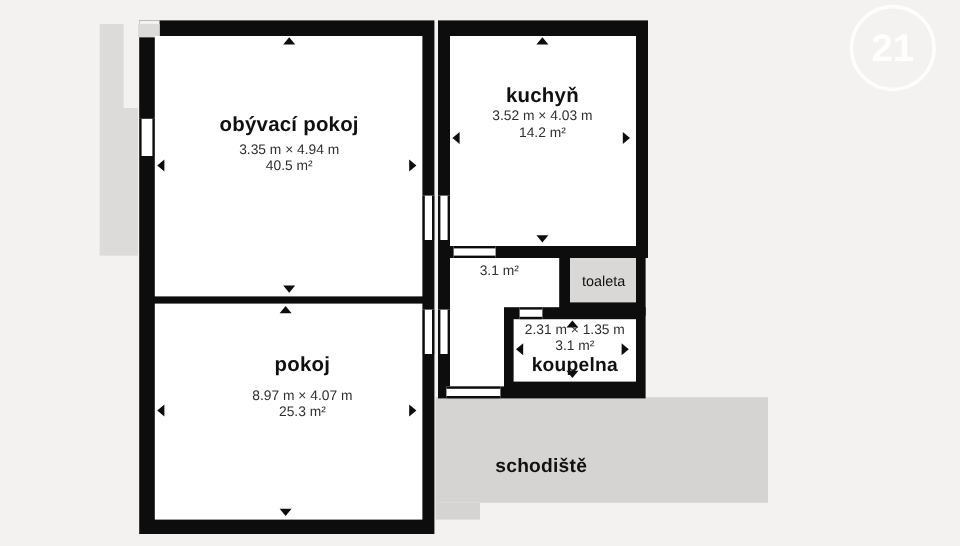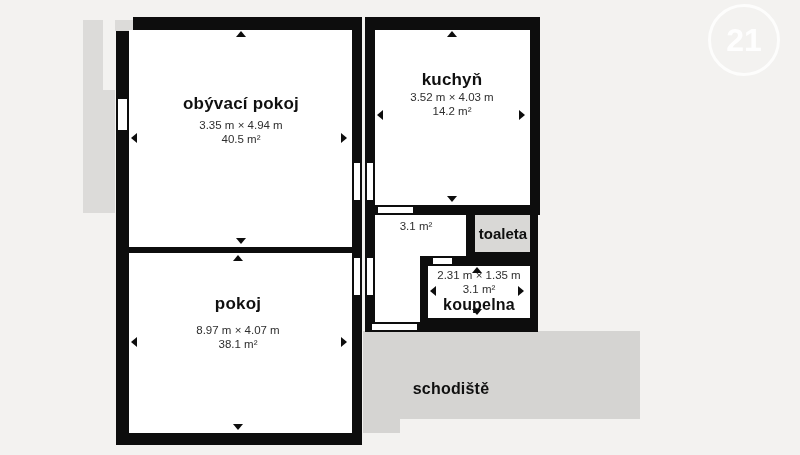--- a/index.html
+++ b/index.html
@@ -17,21 +17,21 @@
   .ar{position:absolute;width:0;height:0}
   .ar-up{border-left:5px solid transparent;border-right:5px solid transparent;border-bottom:6px solid #0d0d0d}
   .ar-down{border-left:5px solid transparent;border-right:5px solid transparent;border-top:6px solid #0d0d0d}
   .ar-left{border-top:5px solid transparent;border-bottom:5px solid transparent;border-right:6px solid #0d0d0d}
   .ar-right{border-top:5px solid transparent;border-bottom:5px solid transparent;border-left:6px solid #0d0d0d}
   .label{position:absolute;text-align:center}
   .rname{font-size:17px;font-weight:bold;line-height:20px;letter-spacing:.2px;color:#101010}
   .rname.sm{font-size:16px;line-height:19px}
   .rdim{font-size:11.5px;line-height:14px;color:#2e2e2e}
   .toilet-label{position:absolute;display:flex;align-items:center;justify-content:center;
-                font-size:15px;font-weight:bold;color:#101010}
+                font-size:12px;font-weight:normal;color:#101010}
   .wm{position:absolute;left:708px;top:4px;width:72px;height:72px;border:3px solid rgba(255,255,255,.8);
       border-radius:50%;display:flex;align-items:center;justify-content:center;
       color:rgba(255,255,255,.92);font-size:32px;font-weight:bold}
 </style>
 </head>
 <body>
 
 <div class="canvas">
 
   <div class="gray" style="left:83px;top:20px;width:20px;height:70px"></div>
@@ -104,24 +104,24 @@
   <div class="toilet-label" style="left:466px;top:215px;width:74px;height:37px">
     <span>toaleta</span>
   </div>
 
   <div class="label" style="left:399px;top:268px;width:160px">
     <div class="rdim">2.31 m × 1.35 m</div>
     <div class="rdim">3.1 m²</div>
     <div class="rname sm" style="line-height:17px">koupelna</div>
   </div>
 
-  <div class="label" style="left:138px;top:294px;width:200px">
+  <div class="label" style="left:152px;top:294px;width:200px">
     <div class="rname">pokoj</div>
     <div class="rdim" style="margin-top:9px">8.97 m × 4.07 m</div>
-    <div class="rdim">38.1 m²</div>
+    <div class="rdim">25.3 m²</div>
   </div>
 
   <div class="label" style="left:381px;top:379px;width:140px">
     <div class="rname sm">schodiště</div>
   </div>
 
   <div class="wm">
     <span>21</span>
   </div>
 

